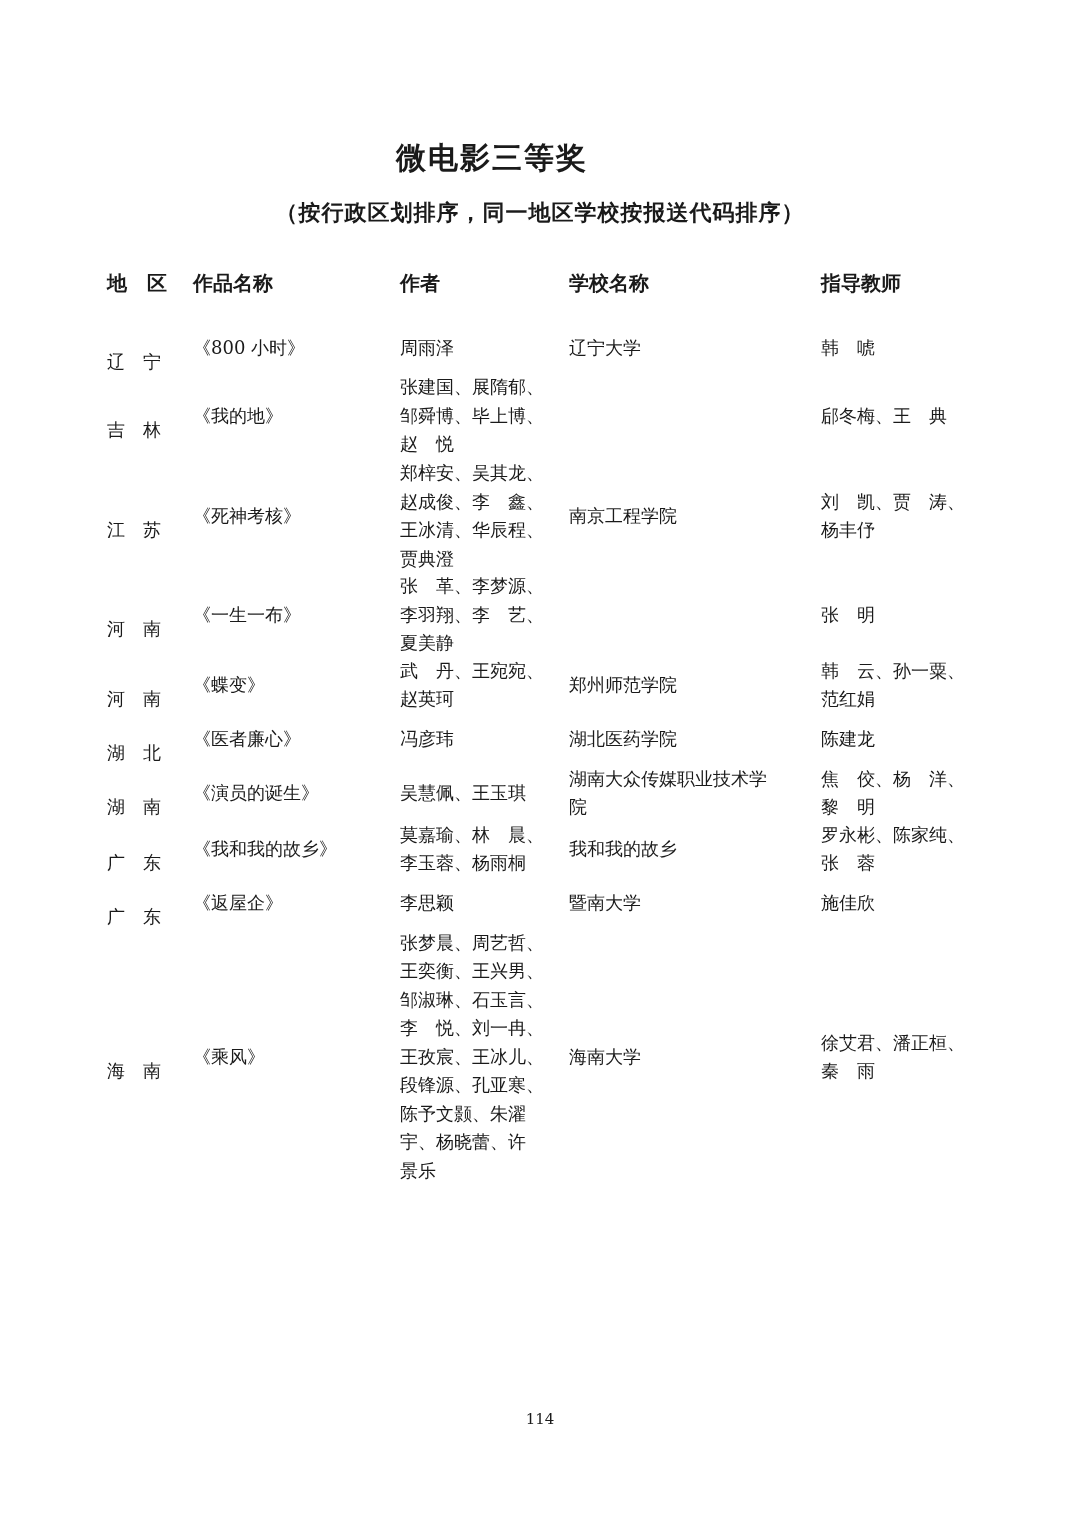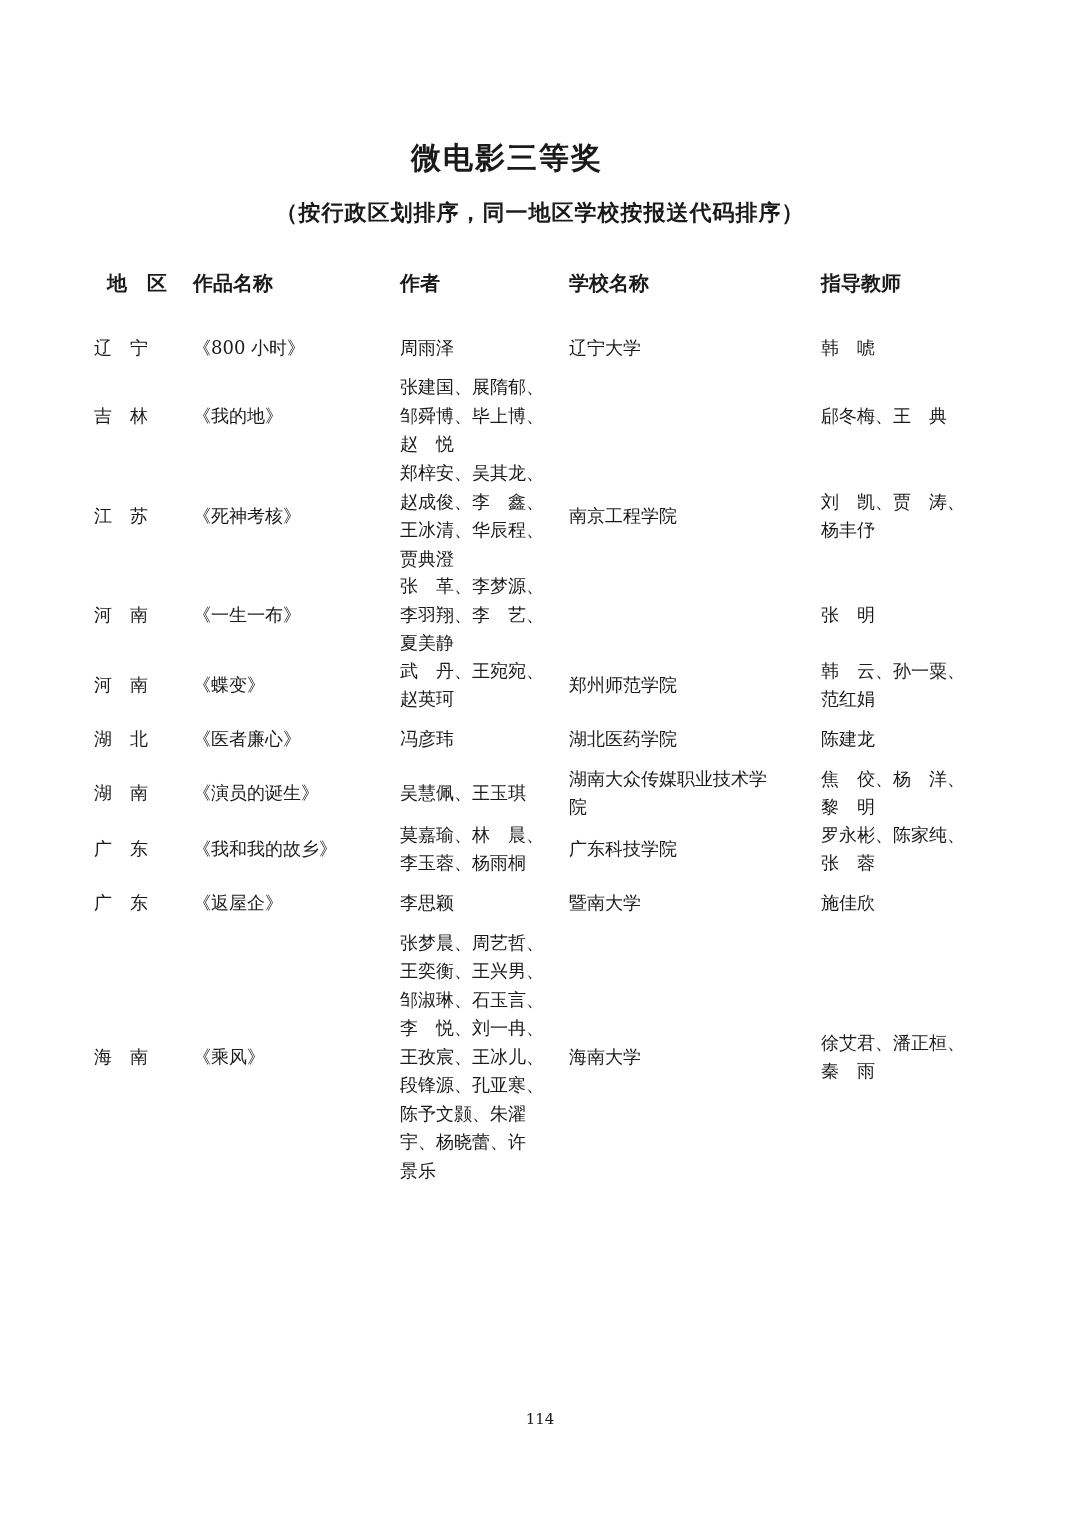--- a/index.html
+++ b/index.html
@@ -18,21 +18,20 @@
     .title {
       position: absolute;
       left: 0;
       width: 984px;
       top: 138px;
       text-align: center;
       font-size: 30px;
       font-weight: bold;
       letter-spacing: 2px;
       font-family: "DejaVu Sans", "Liberation Sans", sans-serif;
-      padding-left: 15px;
     }
     .subtitle {
       position: absolute;
       left: 0;
       width: 1080px;
       top: 198px;
       text-align: center;
       font-size: 22px;
       font-weight: bold;
       letter-spacing: 1px;
@@ -59,21 +58,21 @@
     .cell {
       position: absolute;
       top: 0;
       height: 100%;
       display: flex;
       align-items: center;
     }
     .cell .txt {
       white-space: pre-line;
     }
-    .c-region { left: 94px; width: 80px; letter-spacing: 0; }
+    .c-region { left: 107px; width: 80px; letter-spacing: 0; margin-top: 14px; }
     .c-work { left: 193px; width: 200px; }
     .c-author { left: 400px; width: 155px; }
     .c-school { left: 569px; width: 240px; }
     .c-teacher { left: 821px; width: 160px; }
     .page-number {
       position: absolute;
       top: 1410px;
       left: 0;
       width: 1080px;
       text-align: center;
@@ -231,21 +230,21 @@
       <span class="txt">广　东</span>
     </div>
   <div class="cell c-work">
       <span class="txt">《我和我的故乡》</span>
     </div>
   <div class="cell c-author">
       <span class="txt">莫嘉瑜、林　晨、
 李玉蓉、杨雨桐</span>
     </div>
   <div class="cell c-school">
-      <span class="txt">广东科技学院</span>
+      <span class="txt">我和我的故乡</span>
     </div>
   <div class="cell c-teacher">
       <span class="txt">罗永彬、陈家纯、
 张　蓉</span>
     </div>
 </div>
 
 <div class="row" style="top:888px;height:30px;">
   <div class="cell c-region">
       <span class="txt">广　东</span>

